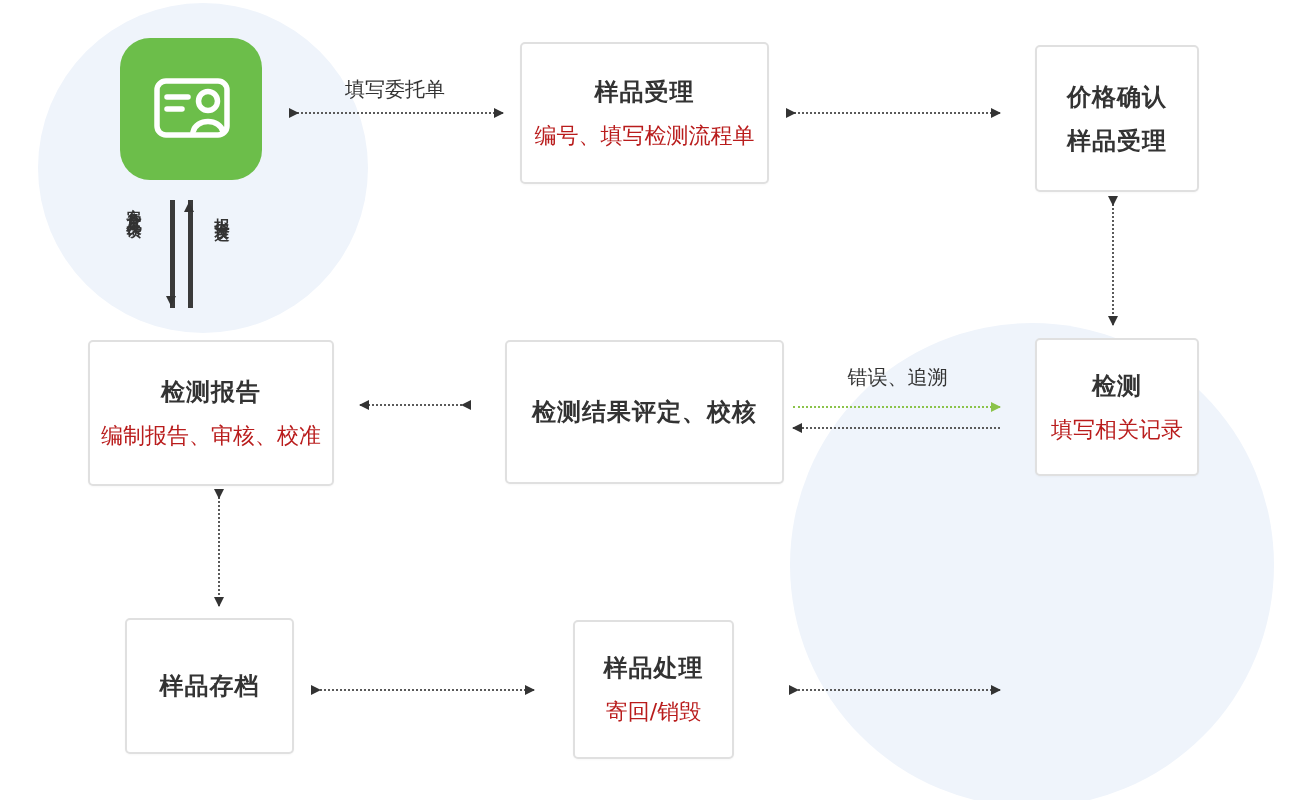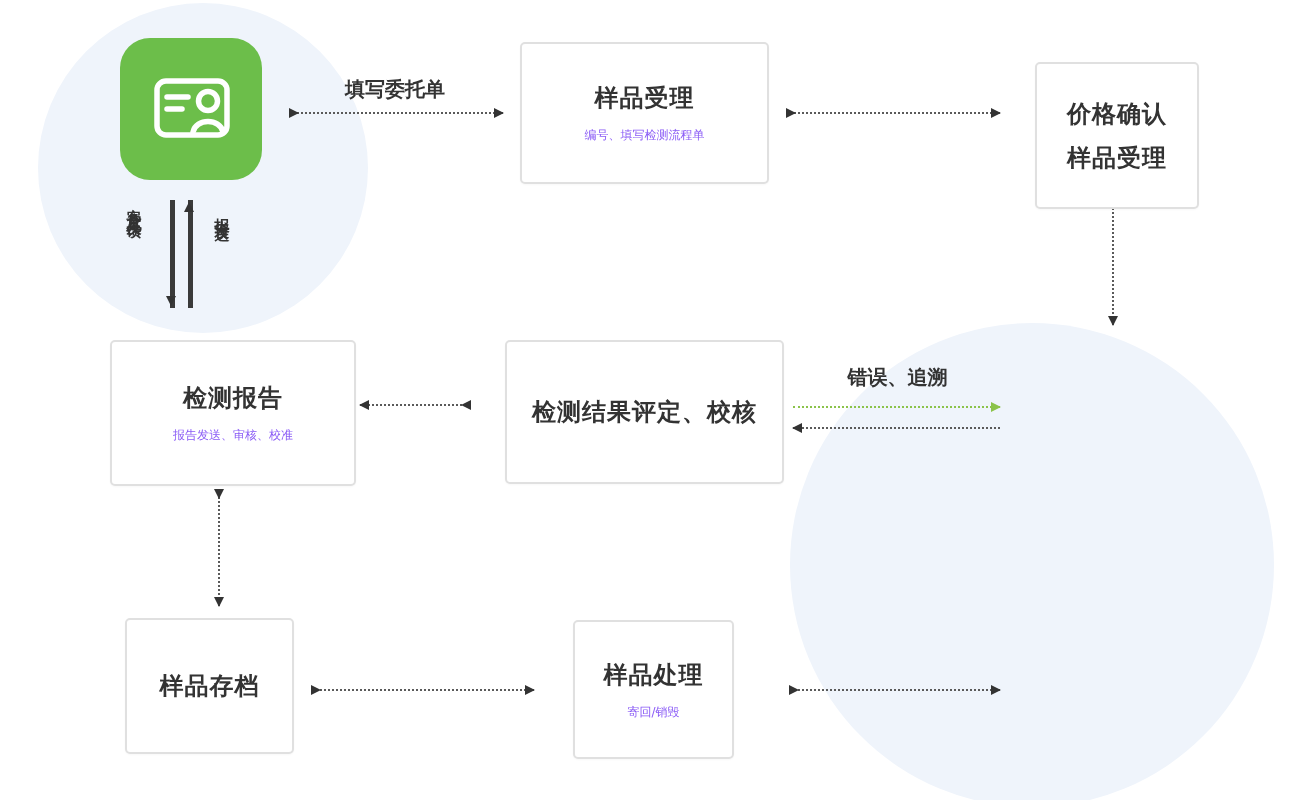--- a/index.html
+++ b/index.html
@@ -10,37 +10,37 @@
   .c1{left:38px;top:3px;width:330px;height:330px;}
   .c2{left:790px;top:323px;width:484px;height:484px;}
 
   .customer{position:absolute;left:120px;top:38px;width:142px;height:142px;border-radius:30px;
     background:var(--icon-green,#6cbe4a);z-index:3;display:flex;align-items:center;justify-content:center;}
 
   .node{position:absolute;background:#ffffff;border:2px solid var(--box-border,#e0e0e0);border-radius:5px;
     display:flex;flex-direction:column;align-items:center;justify-content:center;gap:13px;z-index:2;
     box-shadow:0 1px 2px rgba(0,0,0,0.03);}
   .node-title{font-size:24px;font-weight:700;color:#333;letter-spacing:1px;white-space:nowrap;}
-  .node-sub{font-size:12px;color:#8b5cf6;white-space:nowrap;}
+  .node-sub{font-size:22px;color:#b91c1c;white-space:nowrap;}
 
   .arr-h{position:absolute;height:0;border-top:2px dotted #5a5a5a;z-index:1;}
   .arr-v{position:absolute;width:0;border-left:2px dotted #5a5a5a;z-index:1;}
   .arr-h.green{border-top-color:var(--arrow-green,#8bc34a);}
   .arr-v.solid,.arr-h.solid{border-style:solid;border-color:#3a3a3a;}
 
   .tri{position:absolute;width:0;height:0;line-height:0;}
   .tri.r{border-top:5px solid transparent;border-bottom:5px solid transparent;border-left:10px solid var(--arrow-dark,#333);top:-6px;}
   .tri.l{border-top:5px solid transparent;border-bottom:5px solid transparent;border-right:10px solid var(--arrow-dark,#333);top:-6px;}
   .tri.d{border-left:5px solid transparent;border-right:5px solid transparent;border-top:10px solid var(--arrow-dark,#333);left:-6px;}
   .tri.u{border-left:5px solid transparent;border-right:5px solid transparent;border-bottom:10px solid var(--arrow-dark,#333);left:-6px;}
   .tri.gr{border-left-color:var(--arrow-green,#8bc34a);}
   .h-start{left:-1px;} .h-end{right:-1px;}
   .v-top{top:-1px;} .v-bottom{bottom:-1px;}
 
-  .flow-label{position:absolute;font-size:20px;font-weight:700;color:#333;text-align:center;z-index:2;white-space:nowrap;}
+  .flow-label{position:absolute;font-size:20px;font-weight:400;color:#333;text-align:center;z-index:2;white-space:nowrap;}
   .vtext{position:absolute;writing-mode:vertical-rl;text-orientation:upright;font-size:15px;font-weight:700;
     color:#333;letter-spacing:3px;z-index:2;}
 </style>
 </head>
 <body>
 
 <div id="canvas">
 
   <div class="bg-circle c1"></div>
   <div class="bg-circle c2"></div>
@@ -55,33 +55,37 @@
         <path d="M73 96 C 76 82, 100 82, 103 96" stroke="#ffffff" stroke-width="5.5" fill="none" stroke-linecap="round"></path>
       </svg>
     </span>
   </div>
 
   <div class="node" style="left:520px;top:42px;width:245px;height:138px">
     <div class="node-title">样品受理</div>
     <div class="node-sub">编号、填写检测流程单</div>
   </div>
 
-  <div class="node" style="left:1035px;top:62px;width:160px;height:143px;gap:12px">
+  <div class="node" style="left:1035px;top:45px;width:160px;height:143px;gap:12px">
     <div class="node-title">价格确认</div>
     <div class="node-title">样品受理</div>
   </div>
 
+  <div class="node" style="left:1035px;top:338px;width:160px;height:134px">
+    <div class="node-title">检测</div>
+    <div class="node-sub">填写相关记录</div>
+  </div>
 
   <div class="node" style="left:505px;top:340px;width:275px;height:140px">
     <div class="node-title" style="font-size:24px">检测结果评定、校核</div>
   </div>
 
-  <div class="node" style="left:110px;top:340px;width:242px;height:142px">
+  <div class="node" style="left:88px;top:340px;width:242px;height:142px">
     <div class="node-title">检测报告</div>
-    <div class="node-sub">报告发送、审核、校准</div>
+    <div class="node-sub">编制报告、审核、校准</div>
   </div>
 
   <div class="node" style="left:573px;top:620px;width:157px;height:135px">
     <div class="node-title">样品处理</div>
     <div class="node-sub">寄回/销毁</div>
   </div>
 
   <div class="node" style="left:125px;top:618px;width:165px;height:132px">
     <div class="node-title">样品存档</div>
   </div>

